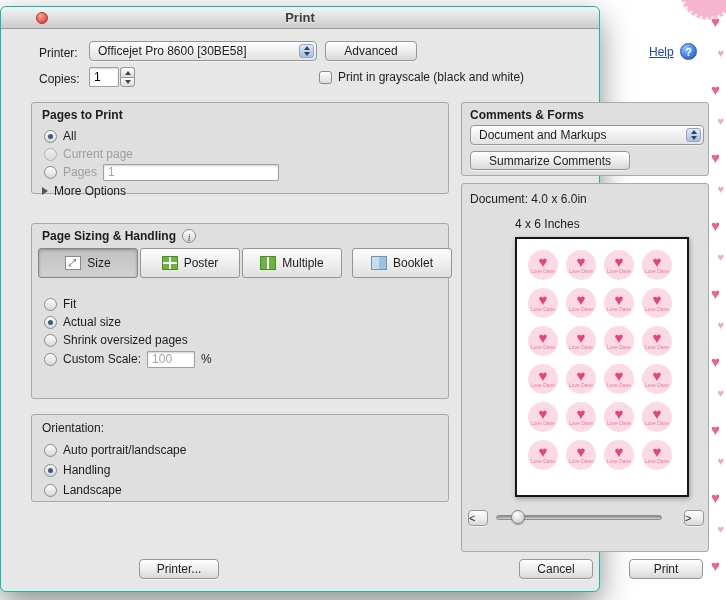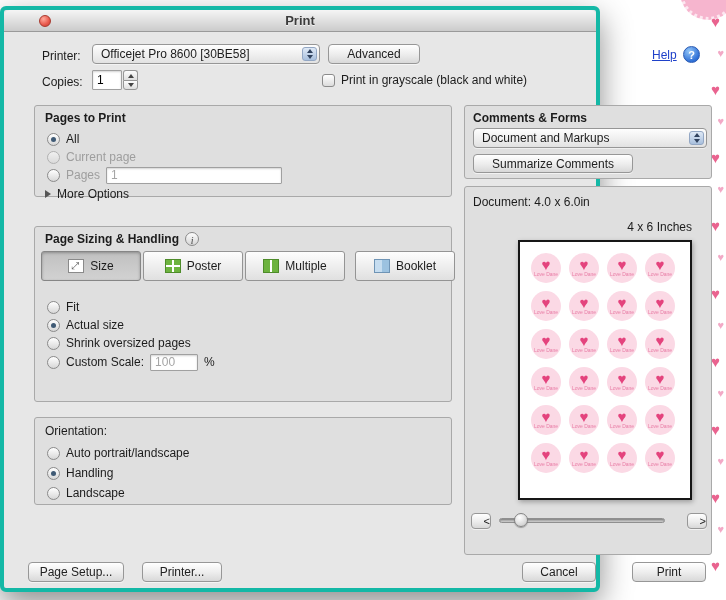--- a/index.html
+++ b/index.html
@@ -15,21 +15,21 @@
   .bg-heart { position:absolute; line-height:1; }
   .bg-heart::after { content:"♥"; }
   .scallop {
     position:absolute; top:-36px; right:-10px; width:56px; height:56px;
     border-radius:50%; background:#f6b5ce; border:3px dotted #fde7f0;
   }
 
   
   .dialog {
     position:absolute; left:0; top:6px; width:600px; height:586px;
-    background:#e7e7e7; border:4px solid #14b8a6; border-radius:6px;
+    background:#e7e7e7; border:1px solid #14b8a6; border-radius:6px;
     box-shadow:0 12px 32px rgba(0,0,0,.45);
   }
   .titlebar {
     position:absolute; left:0; top:0; right:0; height:22px;
     background:linear-gradient(#f5f5f5,#cbcbcb);
     border-bottom:1px solid #9a9a9a; border-radius:6px 6px 0 0;
   }
   .title {
     text-align:center; line-height:22px; font-size:13px; font-weight:bold;
     color:#3c3c3c; text-shadow:0 1px 0 rgba(255,255,255,.7);
@@ -177,21 +177,21 @@
   .slider-track {
     position:absolute; height:5px; border-radius:3px;
     background:linear-gradient(#a9a9a9,#cfcfcf); border:1px solid #8f8f8f;
     box-shadow:inset 0 1px 2px rgba(0,0,0,.25);
   }
   .slider-thumb {
     position:absolute; top:-6px; width:14px; height:14px; border-radius:50%;
     background:radial-gradient(circle at 38% 30%, #ffffff, #d2d2d2 75%, #b8b8b8);
     border:1px solid #848484; box-shadow:0 1px 1px rgba(0,0,0,.3);
   }
-  .center { text-align:right; }
+  .center { text-align:left; }
 </style>
 </head>
 <body>
 
 <div class="bg-doc">
   <div class="scallop"></div>
 <span class="bg-heart" style="top: 14px; right: 6px; font-size: 15px; color: rgb(233, 99, 143);"></span>
     <span class="bg-heart" style="top: 48px; right: 2px; font-size: 11px; color: rgb(242, 169, 198);"></span>
     <span class="bg-heart" style="top: 82px; right: 6px; font-size: 15px; color: rgb(233, 99, 143);"></span>
     <span class="bg-heart" style="top: 116px; right: 2px; font-size: 11px; color: rgb(242, 169, 198);"></span>
@@ -415,18 +415,17 @@
           </div>
         </div>
     </div>
     <span class="abs push navbtn center" style="left:6px;top:326px">&lt;</span>
     <div class="slider-track" style="left:34px;top:331px;width:166px">
       <span class="slider-thumb" style="left:14px"></span>
     </div>
     <span class="abs push navbtn center" style="left:222px;top:326px">&gt;</span>
   </div>
 
-  <span class="abs push" style="left:24px;top:552px;width:96px;height:20px">Page Setup...</span>
   <span class="abs push" style="left:138px;top:552px;width:80px;height:20px">Printer...</span>
   <span class="abs push" style="left:518px;top:552px;width:74px;height:20px">Cancel</span>
   <span class="abs push" style="left:628px;top:552px;width:74px;height:20px">Print</span>
 
 </div>
 
 </body></html>

